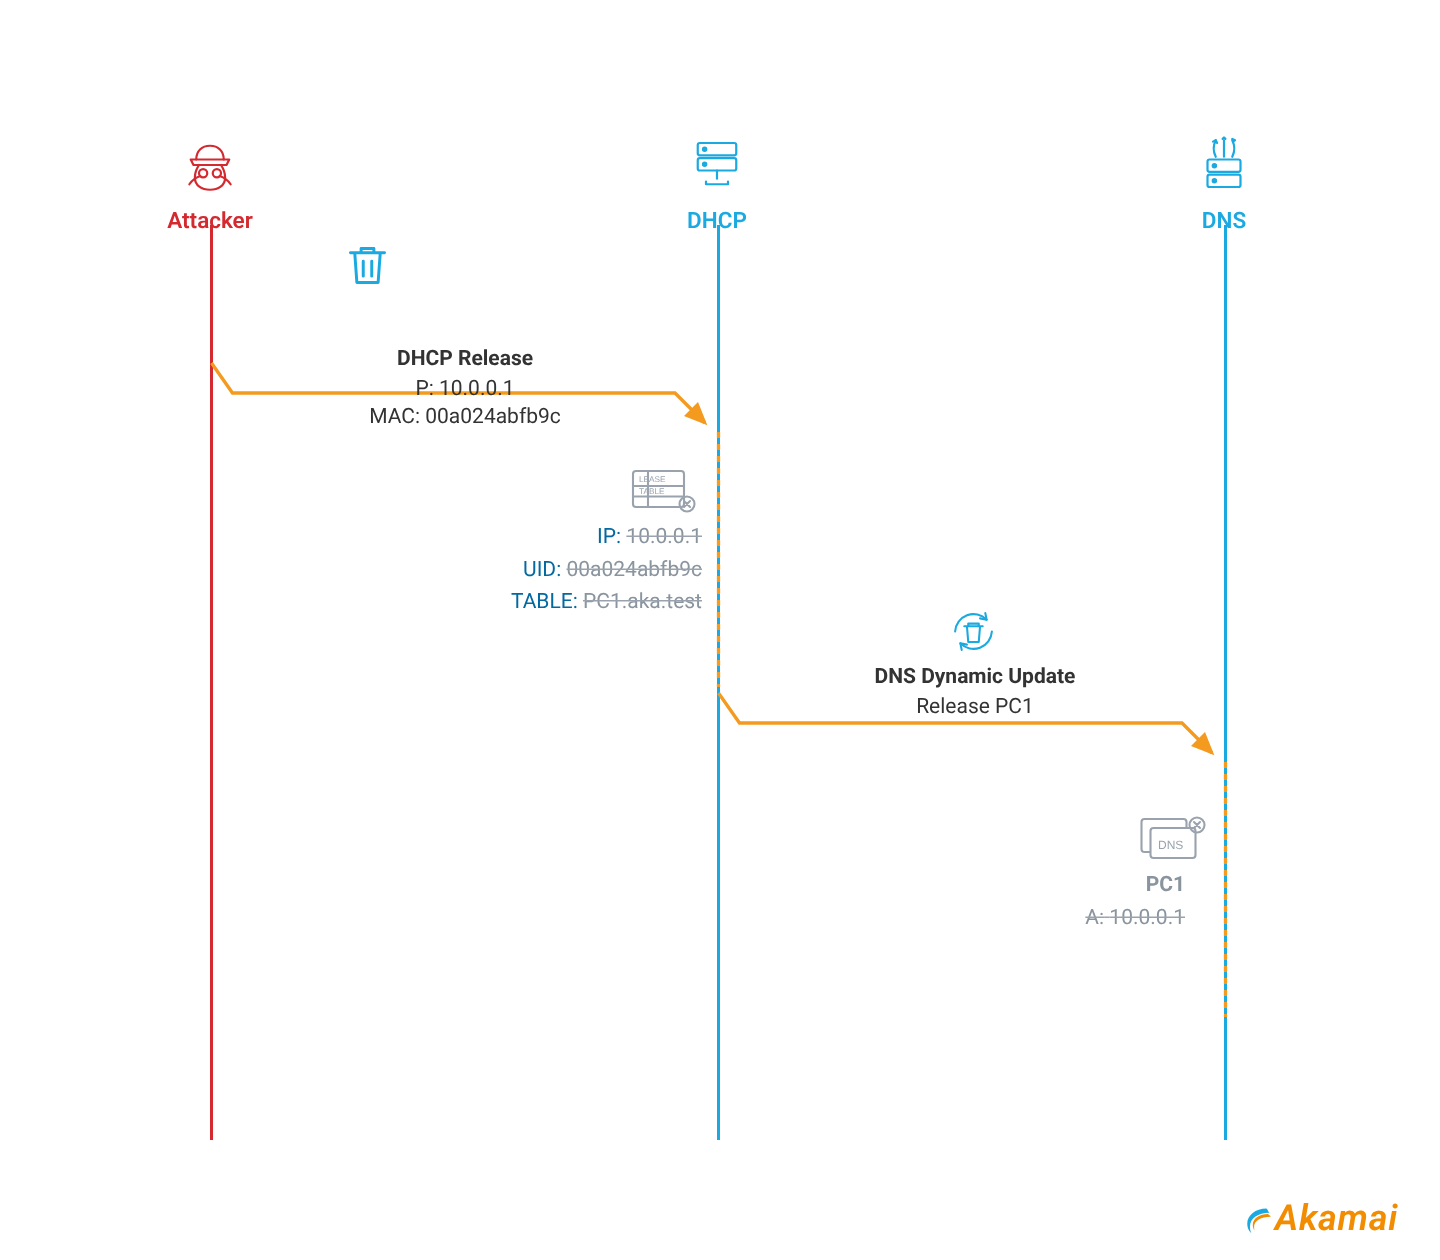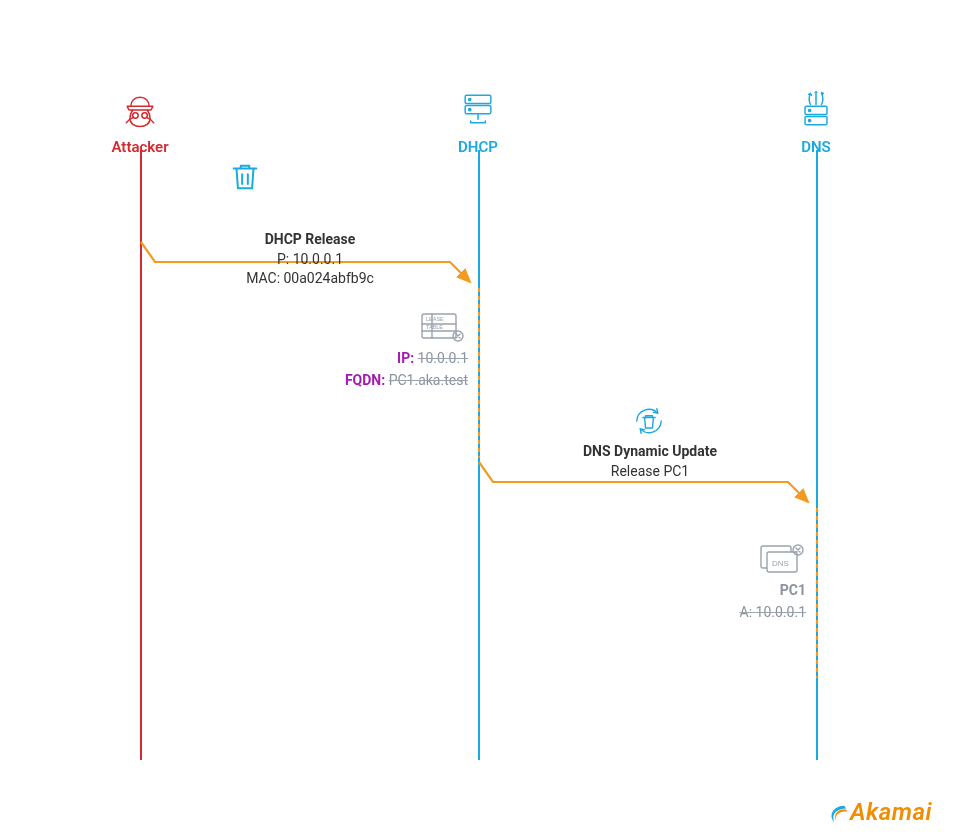--- a/index.html
+++ b/index.html
@@ -62,21 +62,21 @@
   }
   .msg-label b { font-weight: 700; }
 
   .lease-block {
     position: absolute;
     text-align: right;
     font-size: 14px;
     line-height: 1.55;
     color: #8a949e;
   }
-  .lease-block .hdr { font-weight: 700; color: #a21caf; }
+  .lease-block .hdr { font-weight: 400; color: #0369a1; }
   .strike { text-decoration: line-through; text-decoration-color: #9aa3ad; }
 
   .dns-block {
     position: absolute;
     text-align: right;
     font-size: 14px;
     line-height: 1.55;
     color: #8a949e;
   }
   .dns-block .hdr { font-weight: 700; color: #8a949e; }
@@ -215,21 +215,25 @@
       </g>
     </svg>
   </div>
 
   <div class="lease-block" style="left:300px; top:348px; width:168px;">
     <div>
       <span class="hdr">IP:</span>
       <span class="strike">10.0.0.1</span>
     </div>
     <div>
-      <span class="hdr">FQDN:</span>
+      <span class="hdr">UID:</span>
+      <span class="strike">00a024abfb9c</span>
+    </div>
+    <div>
+      <span class="hdr">TABLE:</span>
       <span class="strike">PC1.aka.test</span>
     </div>
   </div>
 
   <div class="glyph-blue" style="position:absolute; left:628px; top:400px;">
     <svg viewBox="0 0 48 48" width="42" height="42">
       <g fill="none" stroke="#1ba9e1" stroke-width="1.6" stroke-linecap="round" stroke-linejoin="round">
         <path d="M10 24a14 14 0 0 1 24-9M38 24a14 14 0 0 1-24 9"></path>
         <path d="M33 10l1 5-5-1M15 38l-1-5 5 1"></path>
         <path d="M17 20h14M20 20v-2h8v2M19 20l1 12h8l1-12"></path>
@@ -247,21 +251,21 @@
       <g fill="none" stroke="#9aa3ad" stroke-width="1.4" stroke-linecap="round" stroke-linejoin="round">
         <rect x="3" y="6" width="30" height="22" rx="2"></rect>
         <rect x="9" y="12" width="30" height="20" rx="2" fill="#ffffff"></rect>
         <text x="14" y="26" font-size="8" fill="#9aa3ad" font-family="Arial" stroke="none">DNS</text>
         <circle cx="40" cy="10" r="5"></circle>
         <path d="M38 8l4 4M42 8l-4 4"></path>
       </g>
     </svg>
   </div>
 
-  <div class="dns-block" style="left:650px; top:580px; width:156px;">
+  <div class="dns-block" style="left:634px; top:580px; width:156px;">
     <div class="hdr">PC1</div>
     <div class="strike">
       <span>A:</span>
       <span>10.0.0.1</span>
     </div>
   </div>
 
   <div class="watermark">
     <span class="swoosh">
       <svg viewBox="0 0 24 24" width="22" height="22">

